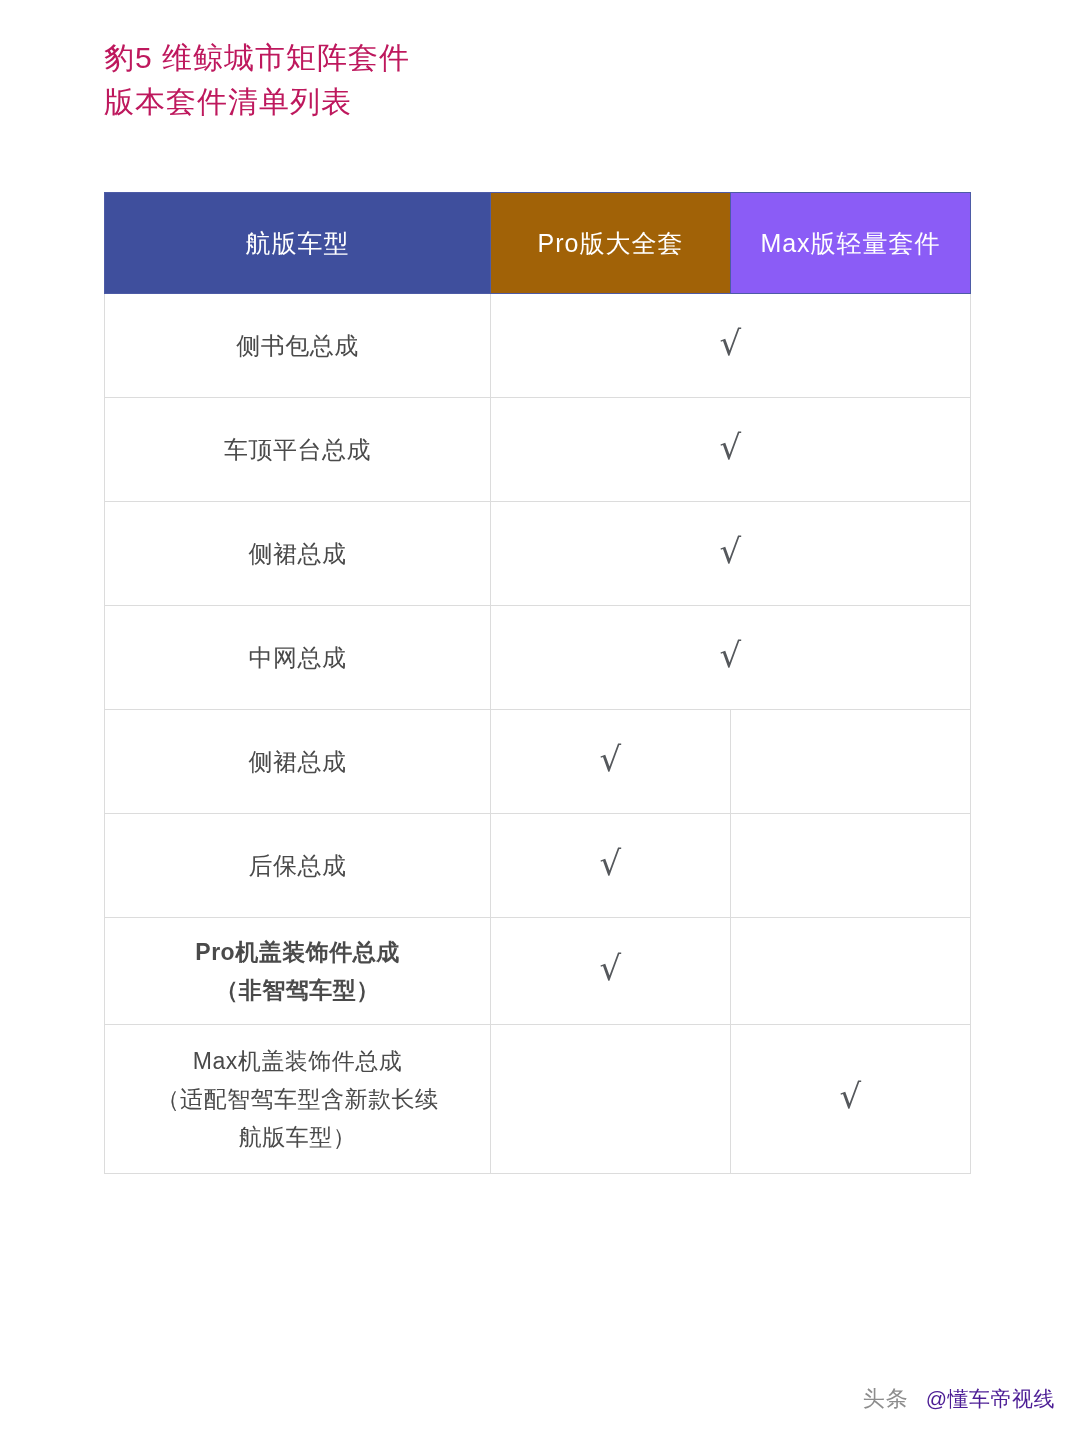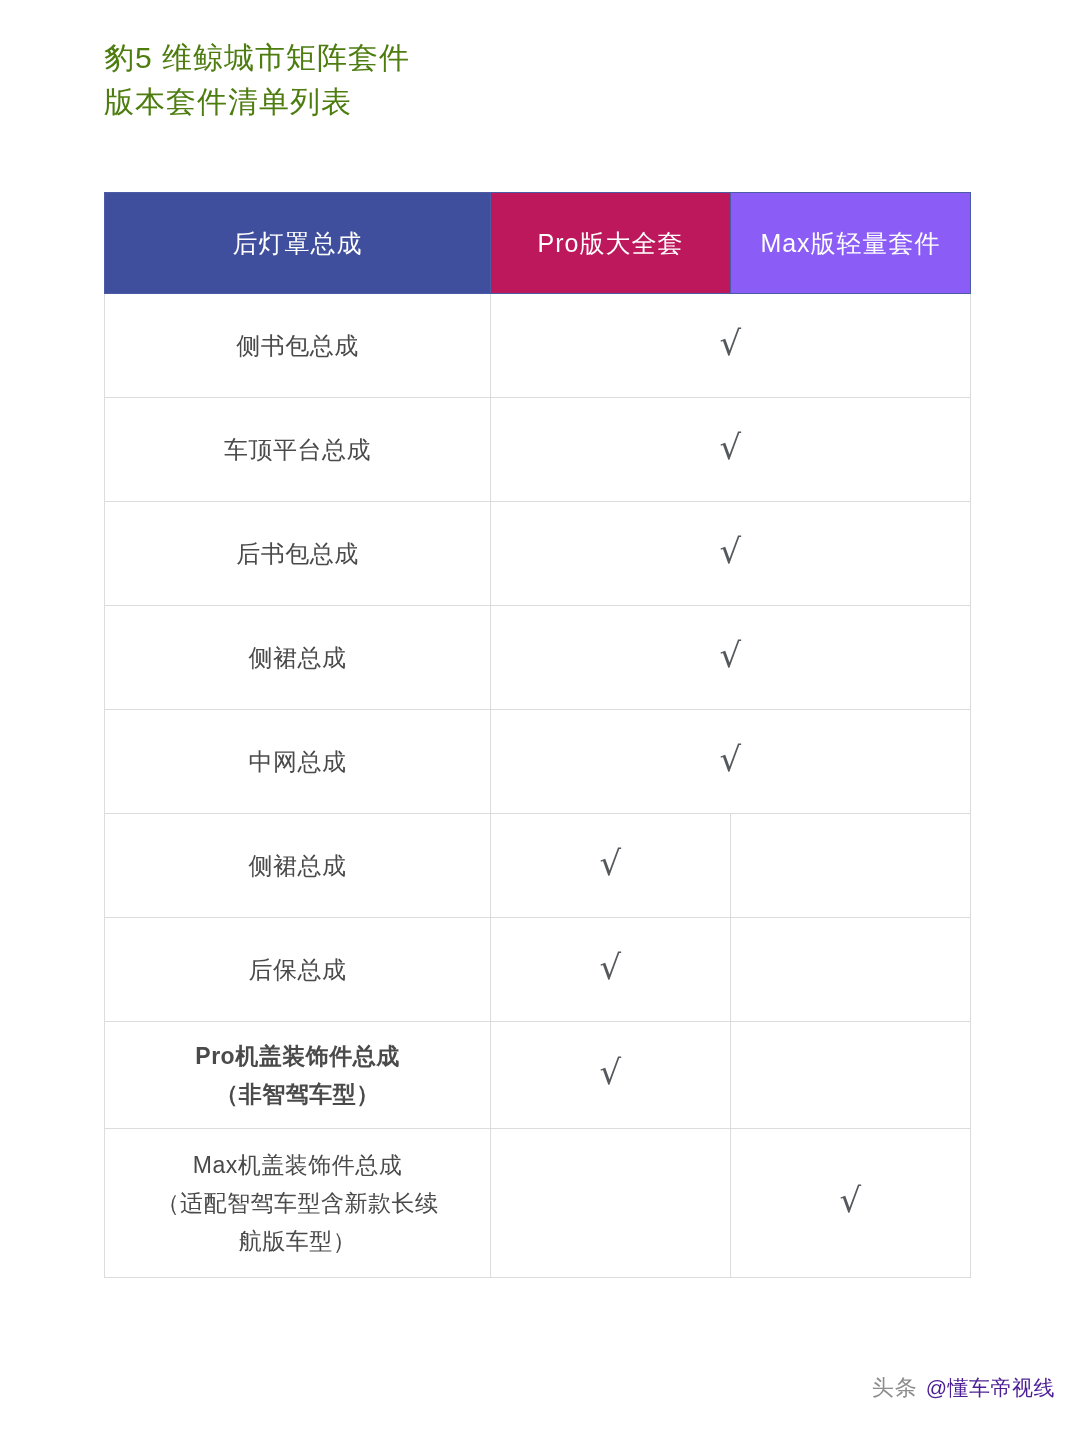--- a/index.html
+++ b/index.html
@@ -23,21 +23,21 @@
   }
   .title-block {
     position: absolute;
     left: 104px;
     top: 36px;
     width: 700px;
   }
   .title-line {
     font-size: 30px;
     line-height: 44px;
-    color: #4d7c0f;
+    color: #be185d;
     letter-spacing: 1px;
     font-weight: 400;
   }
   .table-wrap {
     position: absolute;
     left: 104px;
     top: 192px;
     width: 866px;
   }
   table.spec {
@@ -58,21 +58,21 @@
     vertical-align: middle;
     border: 1px solid #4d5ba6;
     letter-spacing: 1px;
   }
   th.h0 {
     background: #3f4f9d;
     font-weight: bold;
     font-size: 26px;
   }
   th.h1 {
-    background: #be185d;
+    background: #a16207;
   }
   th.h2 {
     background: #8b5cf6;
   }
   table.spec td {
     border: 1px solid #dcdcdc;
     text-align: center;
     vertical-align: middle;
     font-size: 24px;
     color: #4a4a4a;
@@ -91,24 +91,24 @@
   .check {
     display: inline-block;
     font-size: 34px;
     line-height: 34px;
     color: #55585c;
     font-family: "DejaVu Sans", sans-serif;
   }
   .watermark {
     position: absolute;
     right: 24px;
-    bottom: 30px;
+    bottom: 19px;
     display: flex;
     align-items: center;
-    gap: 8px;
+    gap: 17px;
     color: #9a9a9a;
     font-size: 21px;
     letter-spacing: 0.5px;
   }
   .wm-logo {
     font-size: 22px;
     color: #8d8d8d;
     letter-spacing: 1px;
   }
   .wm-text {
@@ -128,21 +128,21 @@
 
   <div class="table-wrap">
     <table class="spec">
       <colgroup>
         <col class="c0">
           <col class="c1">
           <col class="c2">
       </colgroup>
       <thead>
         <tr>
-          <th class="h0">后灯罩总成</th>
+          <th class="h0">航版车型</th>
           <th class="h1">Pro版大全套</th>
           <th class="h2">Max版轻量套件</th>
         </tr>
       </thead>
       <tbody>
 
         <tr>
           <td class="label">侧书包总成</td>
           <td colspan="2">
             <span class="check">√</span>
@@ -150,26 +150,20 @@
         </tr>
 
         <tr>
           <td class="label">车顶平台总成</td>
           <td colspan="2">
             <span class="check">√</span>
           </td>
         </tr>
 
 
-        <tr>
-          <td class="label">后书包总成</td>
-          <td colspan="2">
-            <span class="check">√</span>
-          </td>
-        </tr>
 
         <tr>
           <td class="label">侧裙总成</td>
           <td colspan="2">
             <span class="check">√</span>
           </td>
         </tr>
 
         <tr>
           <td class="label">中网总成</td>

